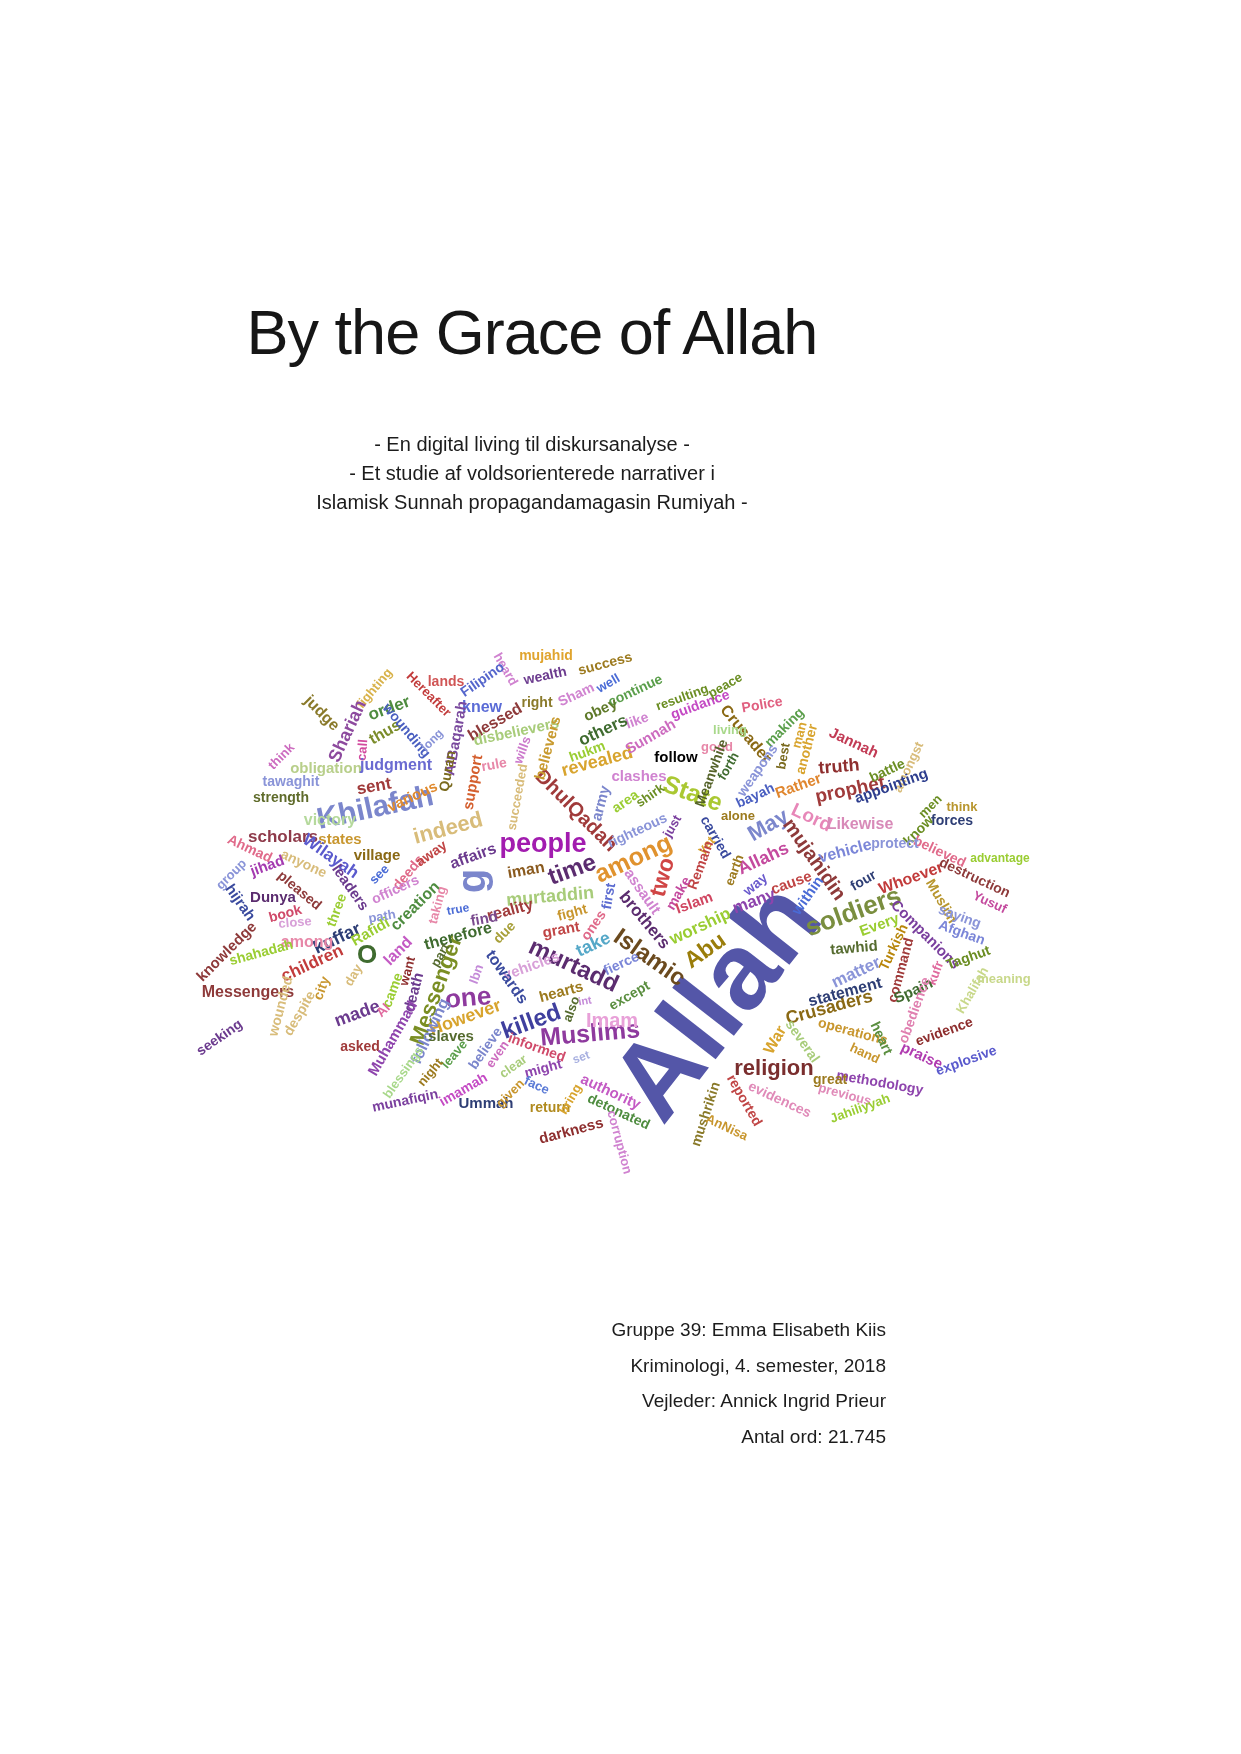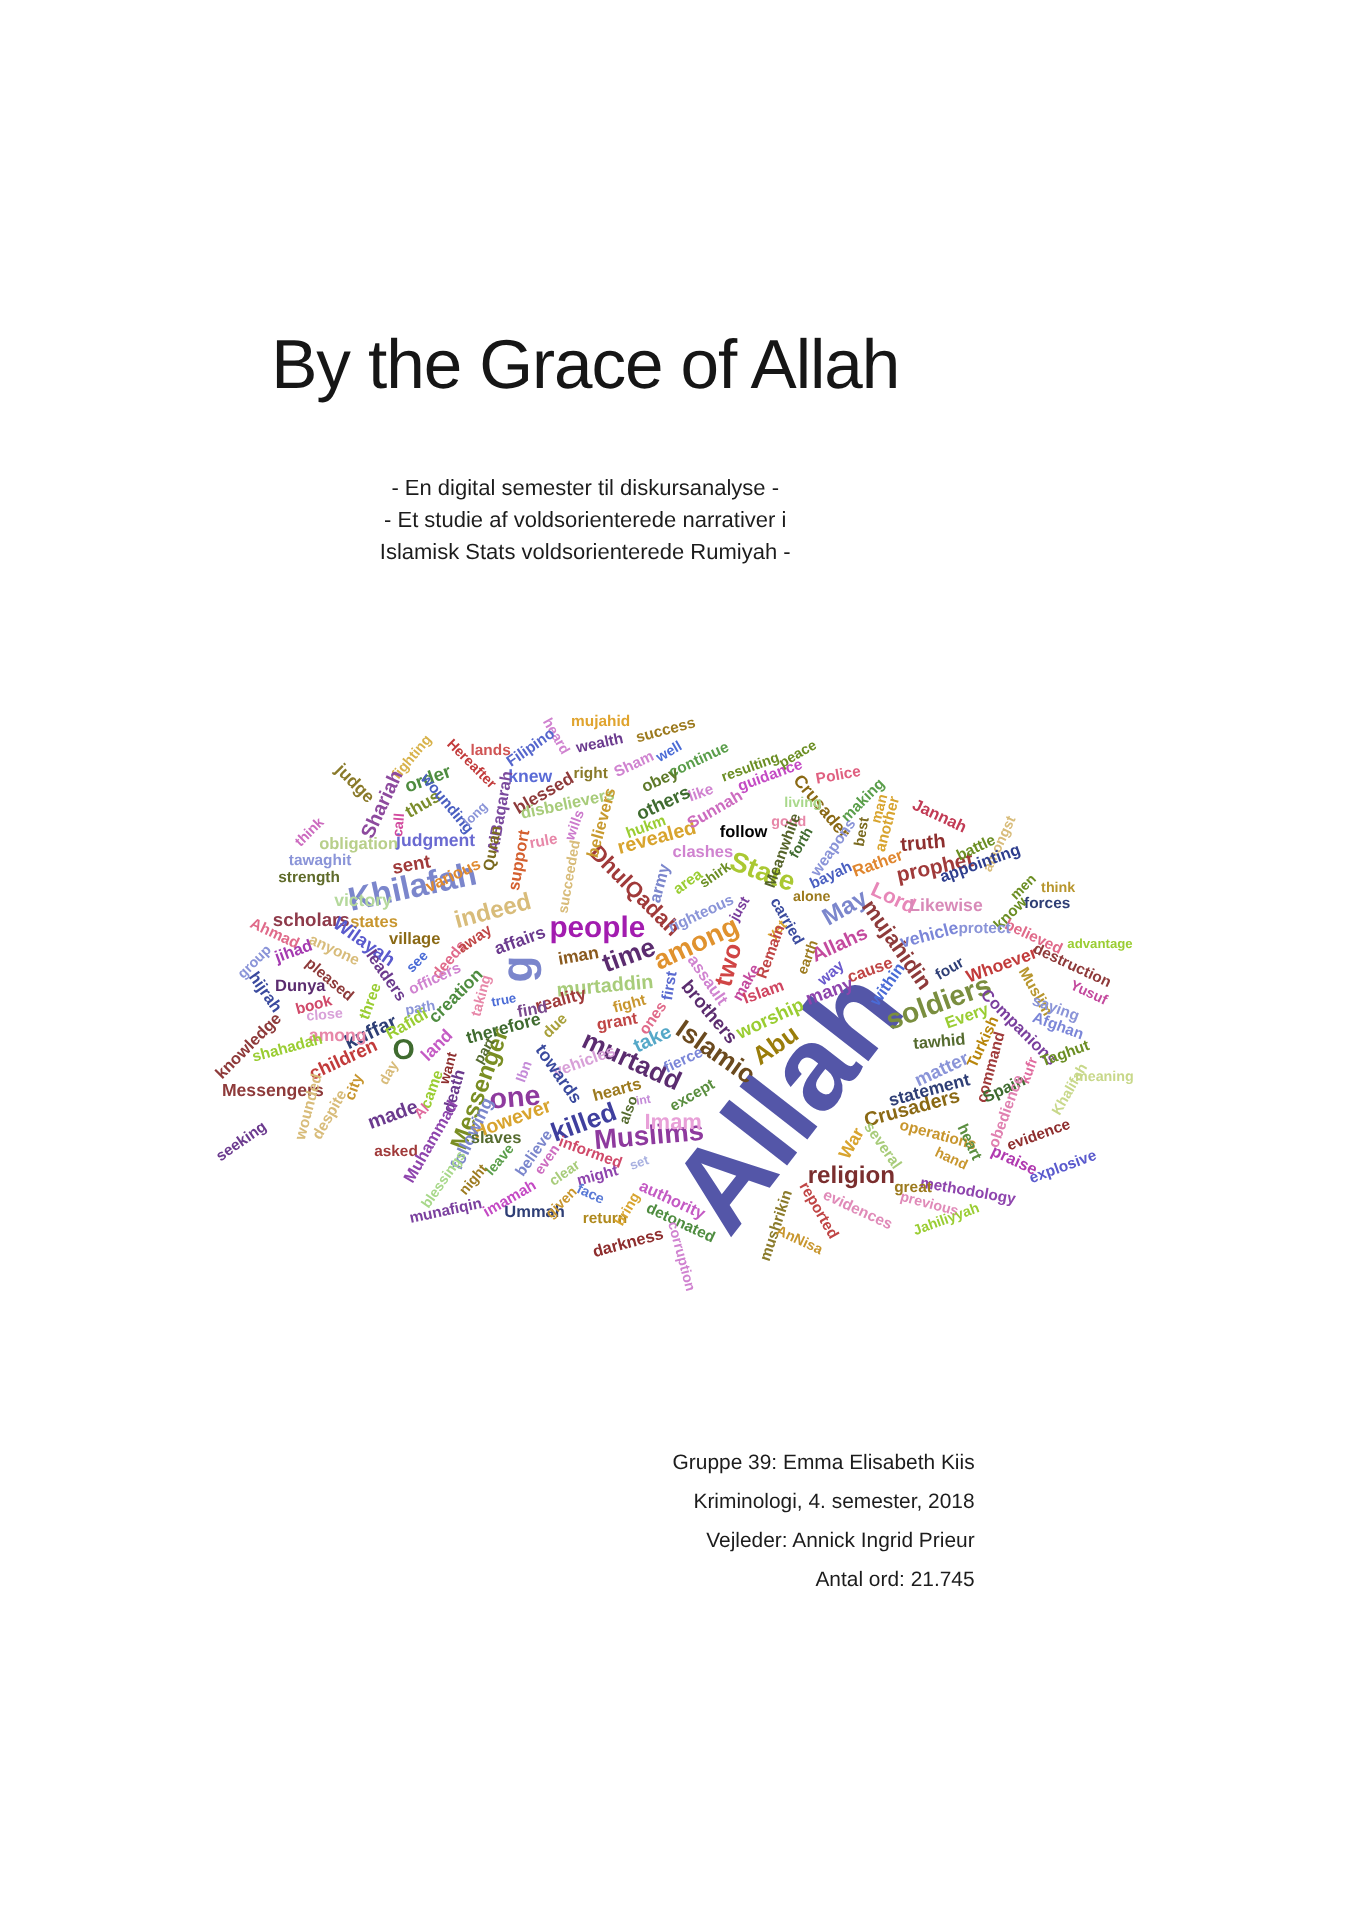--- a/index.html
+++ b/index.html
@@ -59,23 +59,23 @@
   }
 </style>
 </head>
 <body>
 
 <div class="page">
 
   <h1 class="doc-title">By the Grace of Allah</h1>
 
   <div class="subtitle">
-      <div>- En digital semester til diskursanalyse -</div>
+      <div>- En digital living til diskursanalyse -</div>
       <div>- Et studie af voldsorienterede narrativer i</div>
-      <div>Islamisk Stats voldsorienterede Rumiyah -</div>
+      <div>Islamisk Sunnah propagandamagasin Rumiyah -</div>
     </div>
 
   <div class="word-cloud">
       <span class="cw" style="left: 715px; top: 1000px; font-size: 108px; transform: translate(-50%, -50%) rotate(-52deg); color: rgb(84, 86, 168);">Allah</span>
       <span class="cw" style="left: 375px; top: 807px; font-size: 30px; transform: translate(-50%, -50%) rotate(-12deg); color: rgb(123, 134, 204);">Khilafah</span>
       <span class="cw" style="left: 543px; top: 843px; font-size: 27px; transform: translate(-50%, -50%) rotate(0deg); color: #a21caf;">people</span>
       <span class="cw" style="left: 633px; top: 858px; font-size: 25px; transform: translate(-50%, -50%) rotate(-25deg); color: rgb(224, 146, 46);">among</span>
       <span class="cw" style="left: 853px; top: 911px; font-size: 26px; transform: translate(-50%, -50%) rotate(-20deg); color: rgb(122, 142, 63);">soldiers</span>
       <span class="cw" style="left: 468px; top: 997px; font-size: 26px; transform: translate(-50%, -50%) rotate(-5deg); color: rgb(142, 58, 158);">one</span>
       <span class="cw" style="left: 590px; top: 1033px; font-size: 25px; transform: translate(-50%, -50%) rotate(-5deg); color: rgb(142, 58, 158);">Muslims</span>

